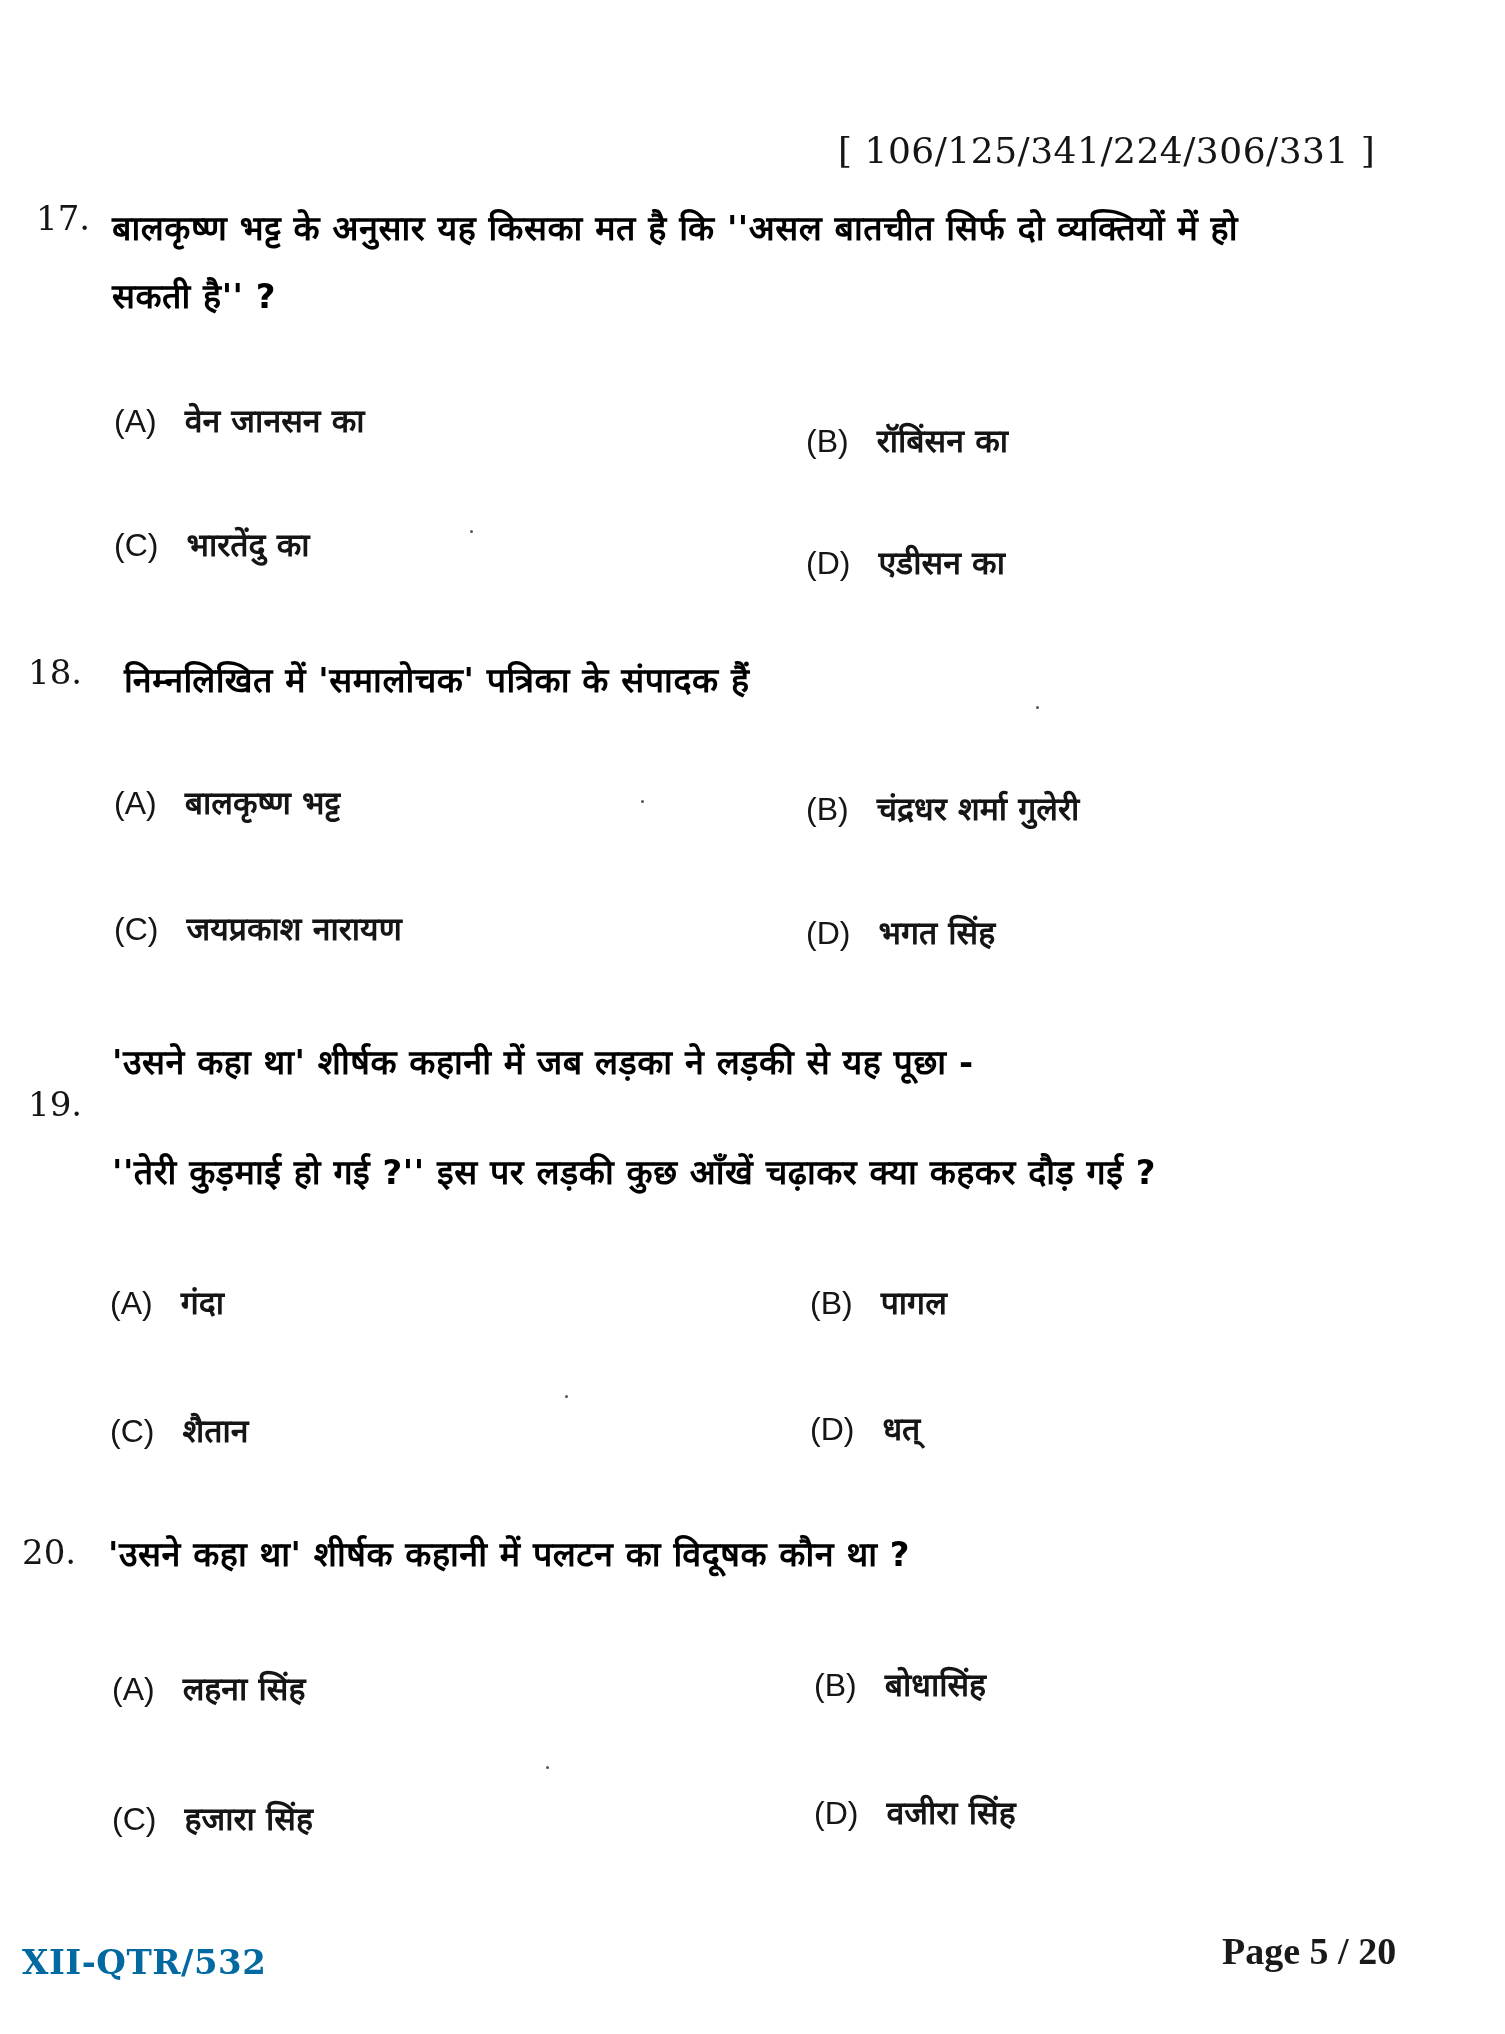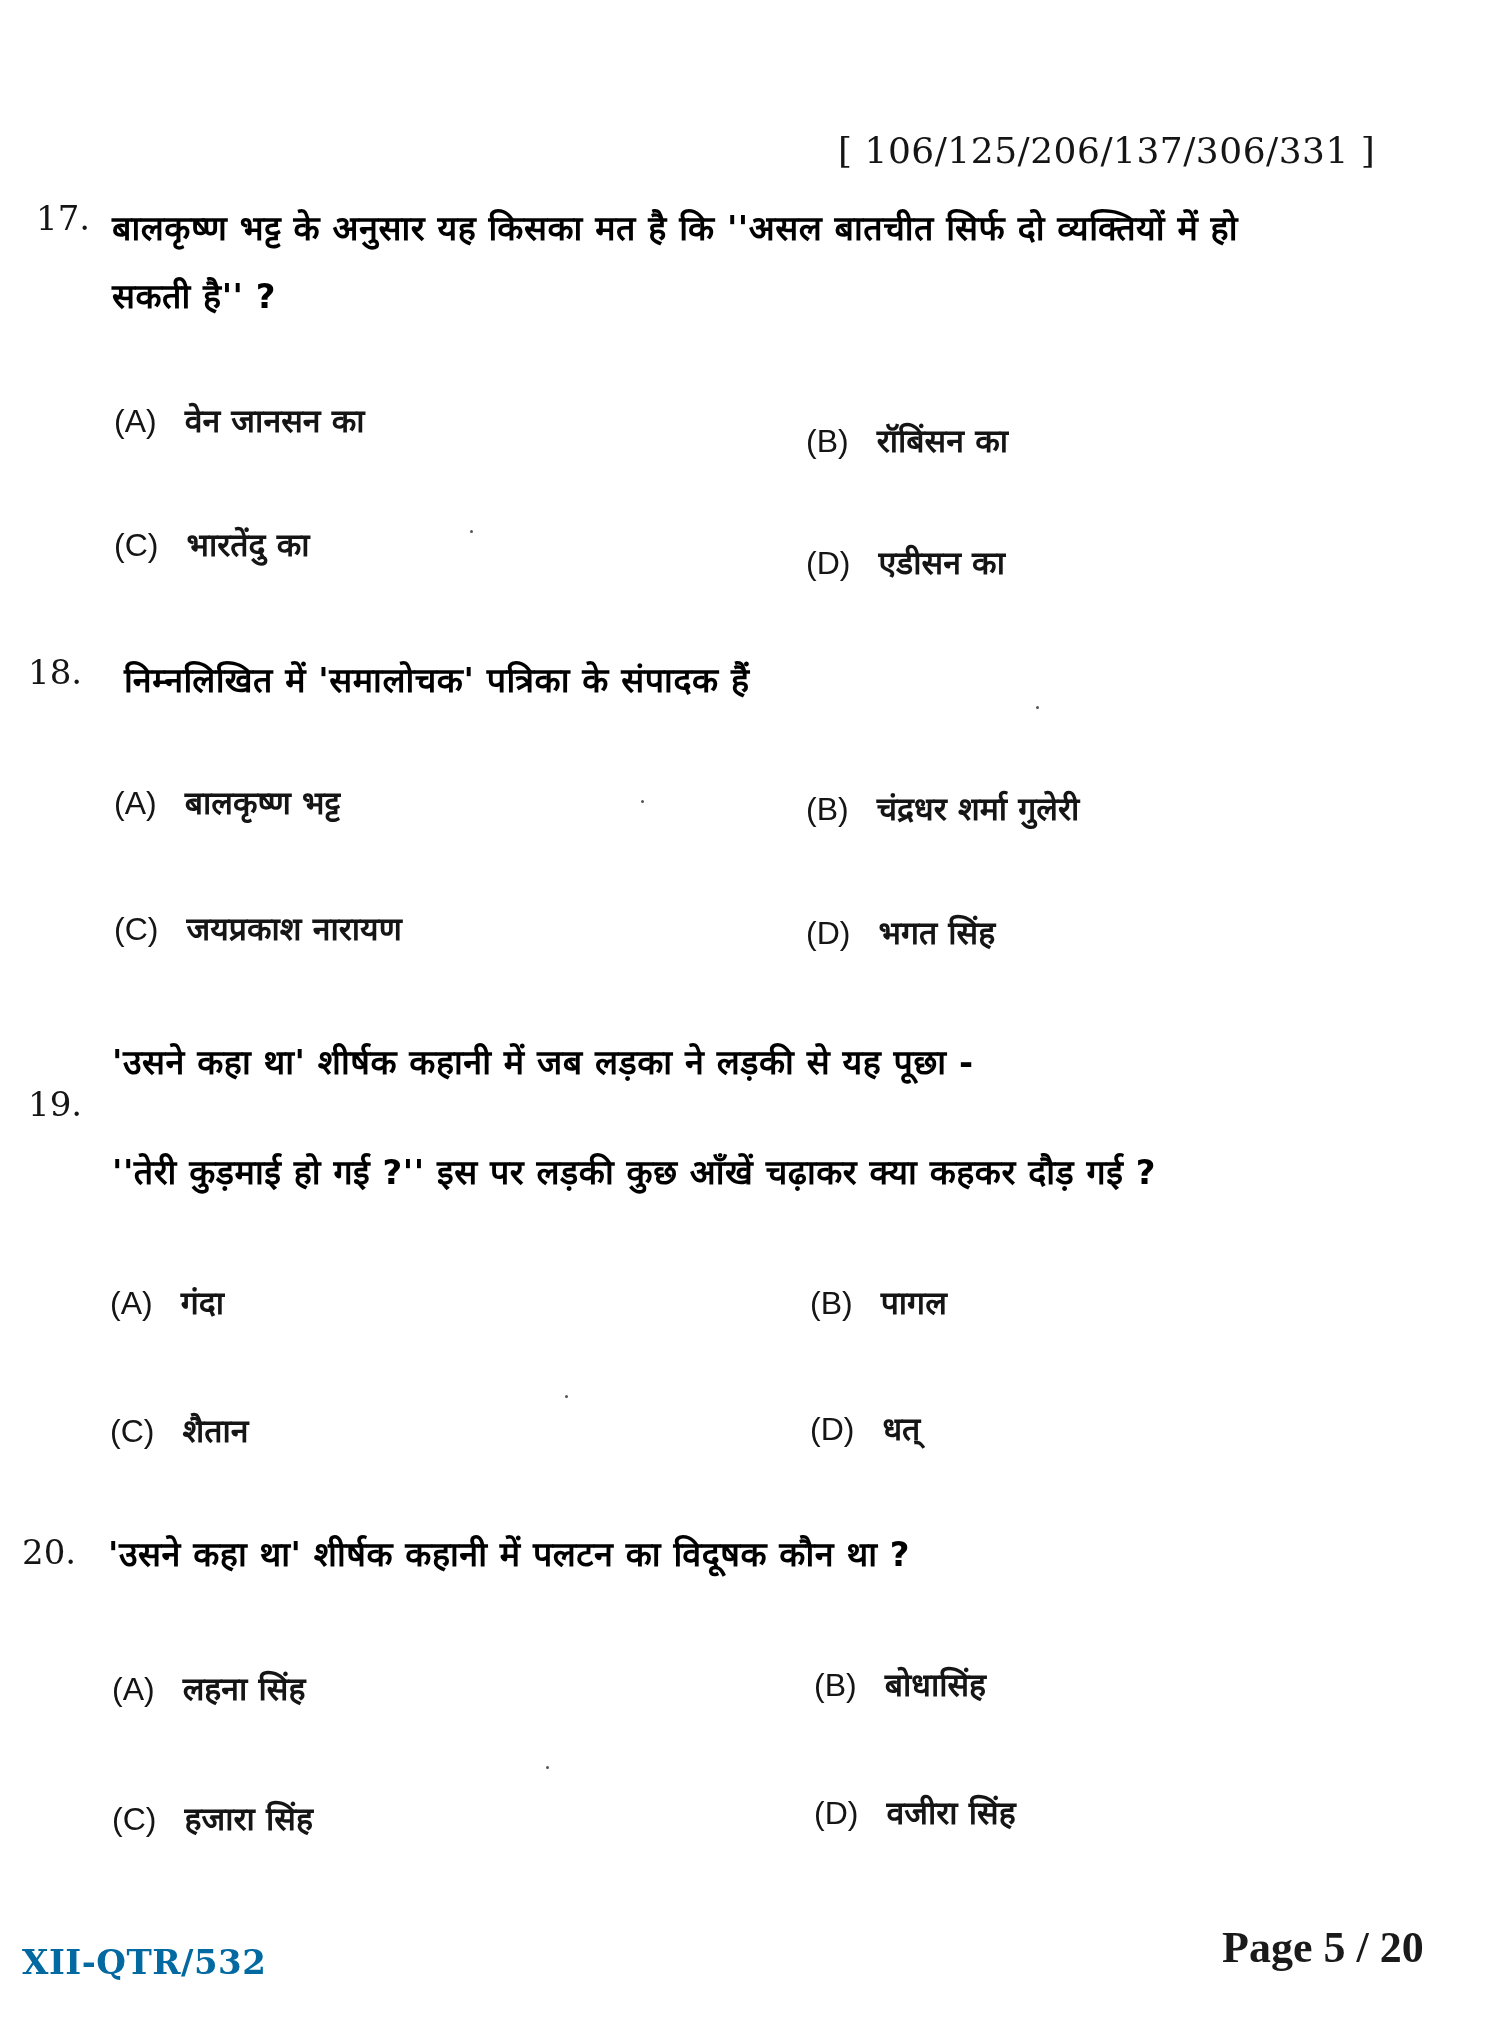--- a/index.html
+++ b/index.html
@@ -55,35 +55,36 @@
     .footer-code {
       font-family: "DejaVu Serif", serif;
       font-weight: bold;
       font-size: 34px;
       color: #0369a1;
       letter-spacing: 0.5px;
     }
     .footer-page {
       font-family: "Liberation Serif", serif;
       font-weight: bold;
-      font-size: 44px;
+      font-size: 38px;
       color: #1a1a1a;
+      margin-top: 7px;
     }
     .speck {
       position: absolute;
       width: 3px;
       height: 3px;
       background: #555;
       border-radius: 50%;
     }
   </style>
 </head>
 <body>
 
-<div class="abs code-header" style="left:838px; top:130px;">[ 106/125/206/137/306/331 ]</div>
+<div class="abs code-header" style="left:838px; top:130px;">[ 106/125/341/224/306/331 ]</div>
 
 <div class="abs" style="left:0; top:0;">
   <div class="abs qnum" style="left:36px; top:198px;">17.</div>
   <div class="abs qtext" style="left:112px; top:204px;">बालकृष्ण भट्ट के अनुसार यह किसका मत है कि ''असल बातचीत सिर्फ दो व्यक्तियों में हो</div>
   <div class="abs qtext" style="left:112px; top:272px;text-align:right;">सकती है'' ?</div>
 
   <div class="abs opt" style="left:114px; top:398px;">
     <span class="opt-label">(A)</span>
     <span class="opt-text">वेन जानसन का</span>
   </div>

